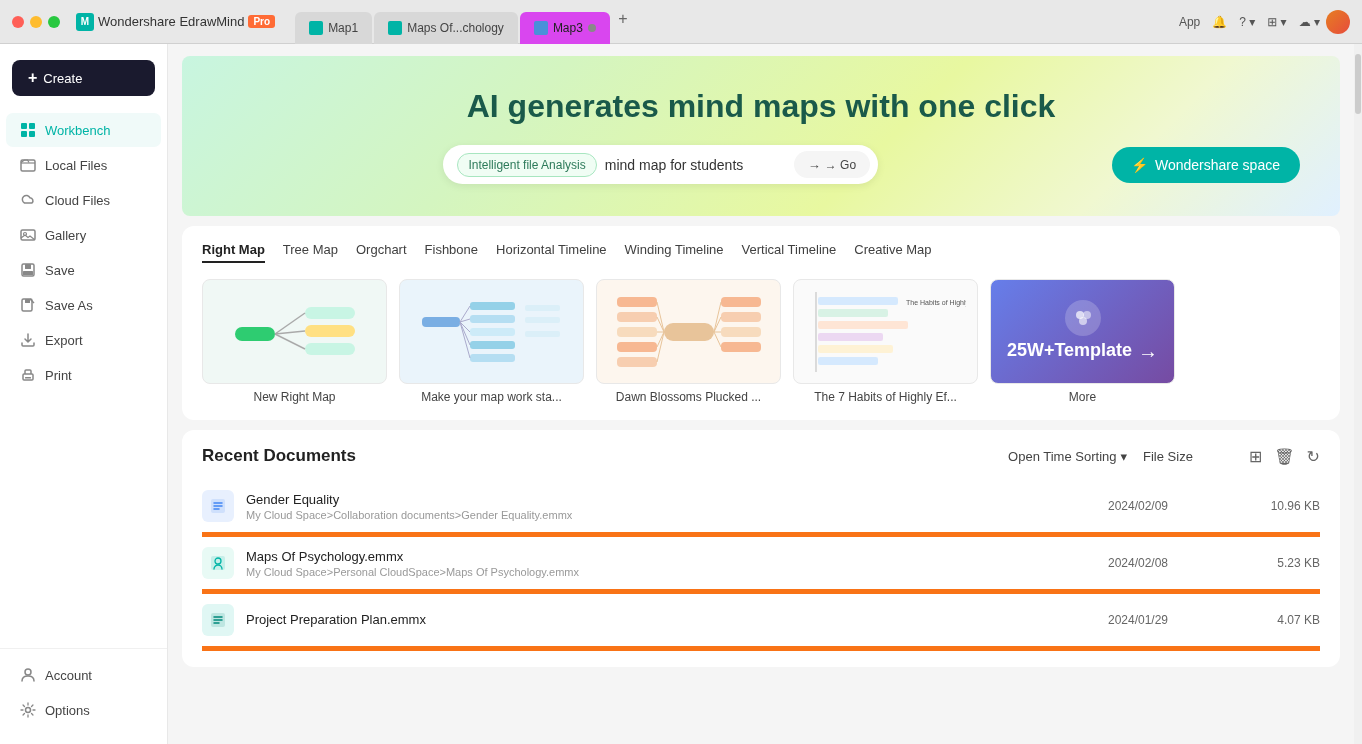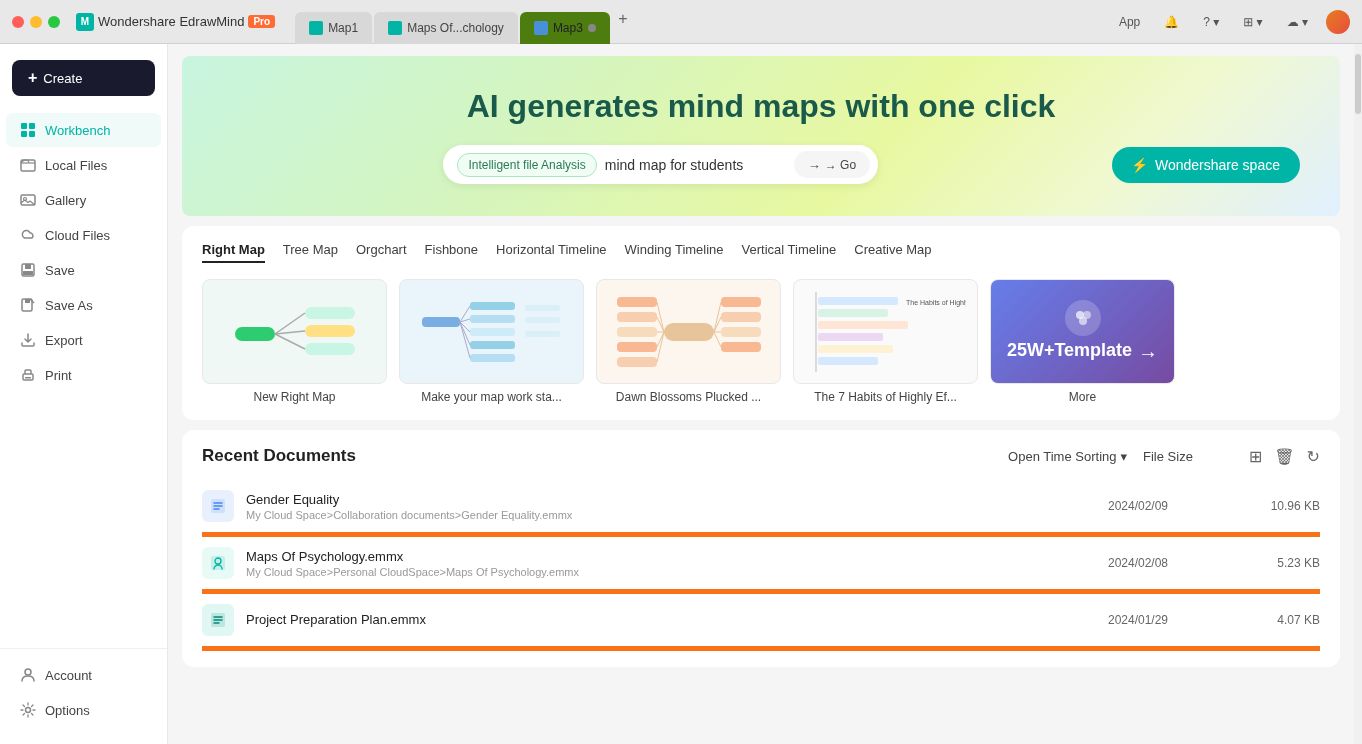--- a/index.html
+++ b/index.html
@@ -19,27 +19,27 @@
     .traffic-dot { width: 12px; height: 12px; border-radius: 50%; }
     .traffic-red { background: #ff5f57; }
     .traffic-yellow { background: #febc2e; }
     .traffic-green { background: #28c840; }
     .app-logo { display: flex; align-items: center; gap: 4px; margin-left: 8px; }
     .app-logo-icon { width: 18px; height: 18px; background: #00b4a6; border-radius: 3px; display: flex; align-items: center; justify-content: center; color: white; font-size: 10px; font-weight: bold; }
     .app-name { font-size: 13px; font-weight: 500; color: #333; }
     .pro-badge { background: #ff6b35; color: white; font-size: 10px; padding: 1px 5px; border-radius: 3px; font-weight: bold; }
     .tabs { display: flex; gap: 2px; margin-left: 12px; }
     .tab { display: flex; align-items: center; gap: 5px; padding: 4px 14px; background: #d8d8d8; border-radius: 6px 6px 0 0; font-size: 12px; color: #444; cursor: pointer; height: 32px; position: relative; top: 6px; }
-    .tab.active { background: #4d7c0f; color: #222; }
+    .tab.active { background: #d946ef; color: #222; }
     .tab-icon { width: 14px; height: 14px; border-radius: 2px; display: inline-block; }
     .tab-icon.green { background: #00b4a6; }
     .tab-icon.blue { background: #4a90d9; }
     .tab-dot { width: 8px; height: 8px; border-radius: 50%; background: #888; }
     .tab-add { width: 22px; height: 22px; display: flex; align-items: center; justify-content: center; font-size: 16px; color: #666; cursor: pointer; position: relative; top: 2px; }
-    .titlebar-right { margin-left: auto; display: flex; align-items: center; gap: 12px; }
+    .titlebar-right { margin-left: auto; display: flex; align-items: center; }
     .titlebar-btn { font-size: 12px; color: #555; cursor: pointer; padding: 3px 6px; }
     .user-avatar { width: 24px; height: 24px; border-radius: 50%; background: linear-gradient(135deg, #e67e22, #e74c3c); }
 
     
     .app-body { display: flex; height: calc(744px - 44px); }
 
     
     .sidebar { width: 168px; background: white; border-right: 1px solid #e8e8e8; display: flex; flex-direction: column; padding: 8px 0; }
     .create-btn { margin: 8px 12px; background: #1a1a2e; color: white; border: none; padding: 9px 16px; border-radius: 8px; font-size: 13px; font-weight: 500; cursor: pointer; display: flex; align-items: center; gap: 6px; }
     .create-btn .plus-icon { font-size: 16px; font-weight: bold; }
@@ -176,34 +176,34 @@
             <rect x="1" y="3" width="14" height="11" rx="1.5" stroke="#888" stroke-width="1.5"></rect>
             <path d="M1 6h14" stroke="#888" stroke-width="1.2"></path>
             <path d="M1 5.5L4.5 3h3L9 5.5" stroke="#888" stroke-width="1.2"></path>
           </svg>
         </div>
         <span>Local Files</span>
       </div>
       <div class="sidebar-item">
         <div class="sidebar-icon">
           <svg width="16" height="16" viewBox="0 0 16 16" fill="none">
+            <path d="M12 11a3 3 0 00-2-5.18A4 4 0 104.5 11H12z" stroke="#888" stroke-width="1.5" fill="none"></path>
+          </svg>
+        </div>
+        <span>Cloud Files</span>
+      </div>
+      <div class="sidebar-item">
+        <div class="sidebar-icon">
+          <svg width="16" height="16" viewBox="0 0 16 16" fill="none">
             <rect x="1" y="3" width="14" height="10" rx="1.5" stroke="#888" stroke-width="1.5"></rect>
             <circle cx="5" cy="7" r="1.5" stroke="#888" stroke-width="1.2"></circle>
             <path d="M1 11l4-3 3 2.5 2-1.5 5 4" stroke="#888" stroke-width="1.2"></path>
           </svg>
         </div>
         <span>Gallery</span>
-      </div>
-      <div class="sidebar-item">
-        <div class="sidebar-icon">
-          <svg width="16" height="16" viewBox="0 0 16 16" fill="none">
-            <path d="M12 11a3 3 0 00-2-5.18A4 4 0 104.5 11H12z" stroke="#888" stroke-width="1.5" fill="none"></path>
-          </svg>
-        </div>
-        <span>Cloud Files</span>
       </div>
       <div class="sidebar-item">
         <div class="sidebar-icon">
           <svg width="16" height="16" viewBox="0 0 16 16" fill="none">
             <rect x="2" y="2" width="12" height="12" rx="1.5" stroke="#888" stroke-width="1.5"></rect>
             <rect x="5" y="2" width="6" height="5" rx="0.5" fill="#888"></rect>
             <rect x="3" y="9" width="10" height="4" rx="0.5" fill="#888"></rect>
           </svg>
         </div>
         <span>Save</span>

